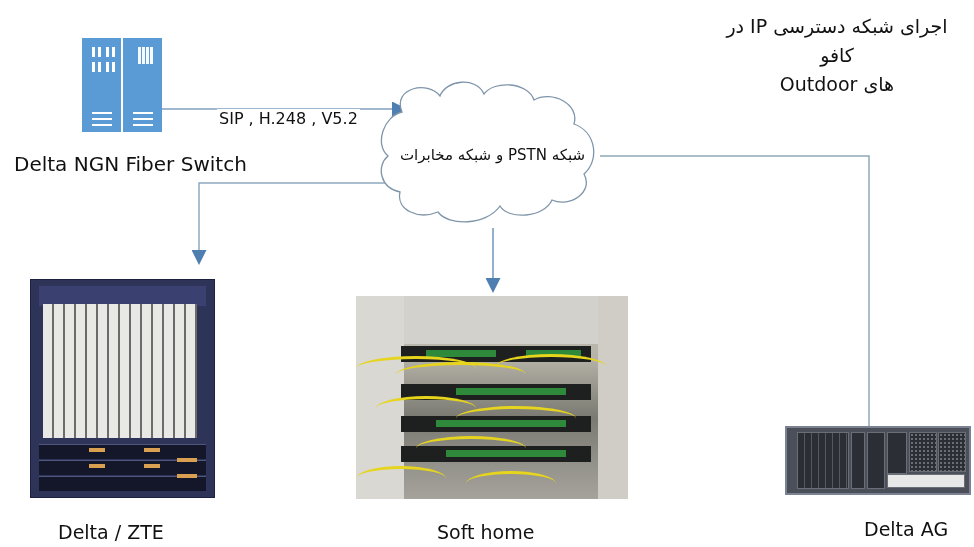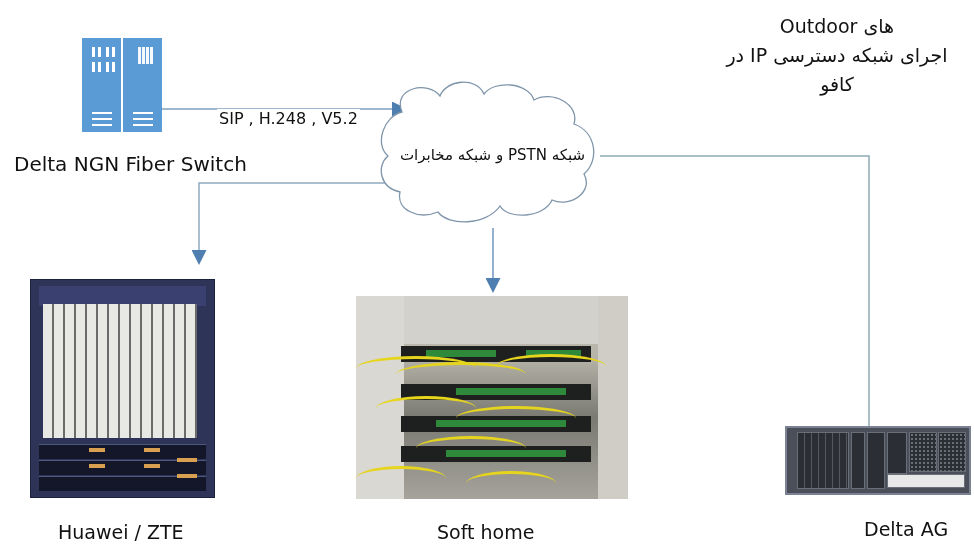--- a/index.html
+++ b/index.html
@@ -49,22 +49,22 @@
   <polyline points="392,183 199,183 199,262" fill="none" stroke="#8fa9c0" stroke-width="1.5" marker-end="url(#arr)"></polyline>
   <line x1="493" y1="228" x2="493" y2="290" stroke="#6f97bf" stroke-width="1.5" marker-end="url(#arr)"></line>
   <polyline points="600,156 869,156 869,428" fill="none" stroke="#8fa9b5" stroke-width="1.5"></polyline>
   <path d="M402,112 C392,88 428,80 440,96 C446,80 476,76 484,94 C494,80 528,82 534,100 C552,90 580,104 574,124
            C596,132 600,160 584,174 C594,192 570,208 552,200 C544,218 508,220 500,206
            C486,226 448,226 438,212 C418,220 396,210 400,192 C380,188 376,166 388,156
            C374,144 384,116 402,112 Z" fill="#ffffff" stroke="#7f95aa" stroke-width="1.3"></path>
 </svg>
 
 <div class="abs title">
+  <div>اجرای شبکه دسترسی IP در کافو</div>
   <div>های Outdoor</div>
-  <div>اجرای شبکه دسترسی IP در کافو</div>
 </div>
 
 <div class="abs srv">
   <div class="srv-half srv-l">
     <div class="vent-col" style="left:10px;top:9px"></div>
       <div class="vent-col" style="left:16px;top:9px"></div>
     <div class="vent-col" style="left:24px;top:9px"></div>
       <div class="vent-col" style="left:30px;top:9px"></div>
     <div class="vent-col" style="left:10px;top:24px"></div>
       <div class="vent-col" style="left:16px;top:24px"></div>
@@ -104,21 +104,21 @@
   <div class="shelf" style="top:164px"></div>
     <div class="shelf" style="top:180px"></div>
     <div class="shelf" style="top:196px"></div>
   <div class="orng" style="left:58px;top:168px"></div>
     <div class="orng" style="left:113px;top:168px"></div>
   <div class="orng" style="left:58px;top:184px"></div>
     <div class="orng" style="left:113px;top:184px"></div>
   <div class="orng" style="left:146px;top:178px;width:20px"></div>
     <div class="orng" style="left:146px;top:194px;width:20px"></div>
 </div>
-<div class="abs label lbl-huawei">Huawei / ZTE</div>
+<div class="abs label lbl-huawei">Delta / ZTE</div>
 
 <div class="abs photo">
   <div style="position:absolute;left:0;top:0;width:48px;height:203px;background:#d9d8d2"></div>
   <div style="position:absolute;right:0;top:0;width:30px;height:203px;background:#cfcdc6"></div>
   <div style="position:absolute;left:48px;top:0;width:194px;height:48px;background:#d2d1cb"></div>
   <div class="panel" style="top:50px"></div>
     <div class="panel" style="top:88px"></div>
   <div class="panel" style="top:120px"></div>
     <div class="panel" style="top:150px"></div>
   <div class="green" style="left:70px;top:54px;width:70px"></div>

